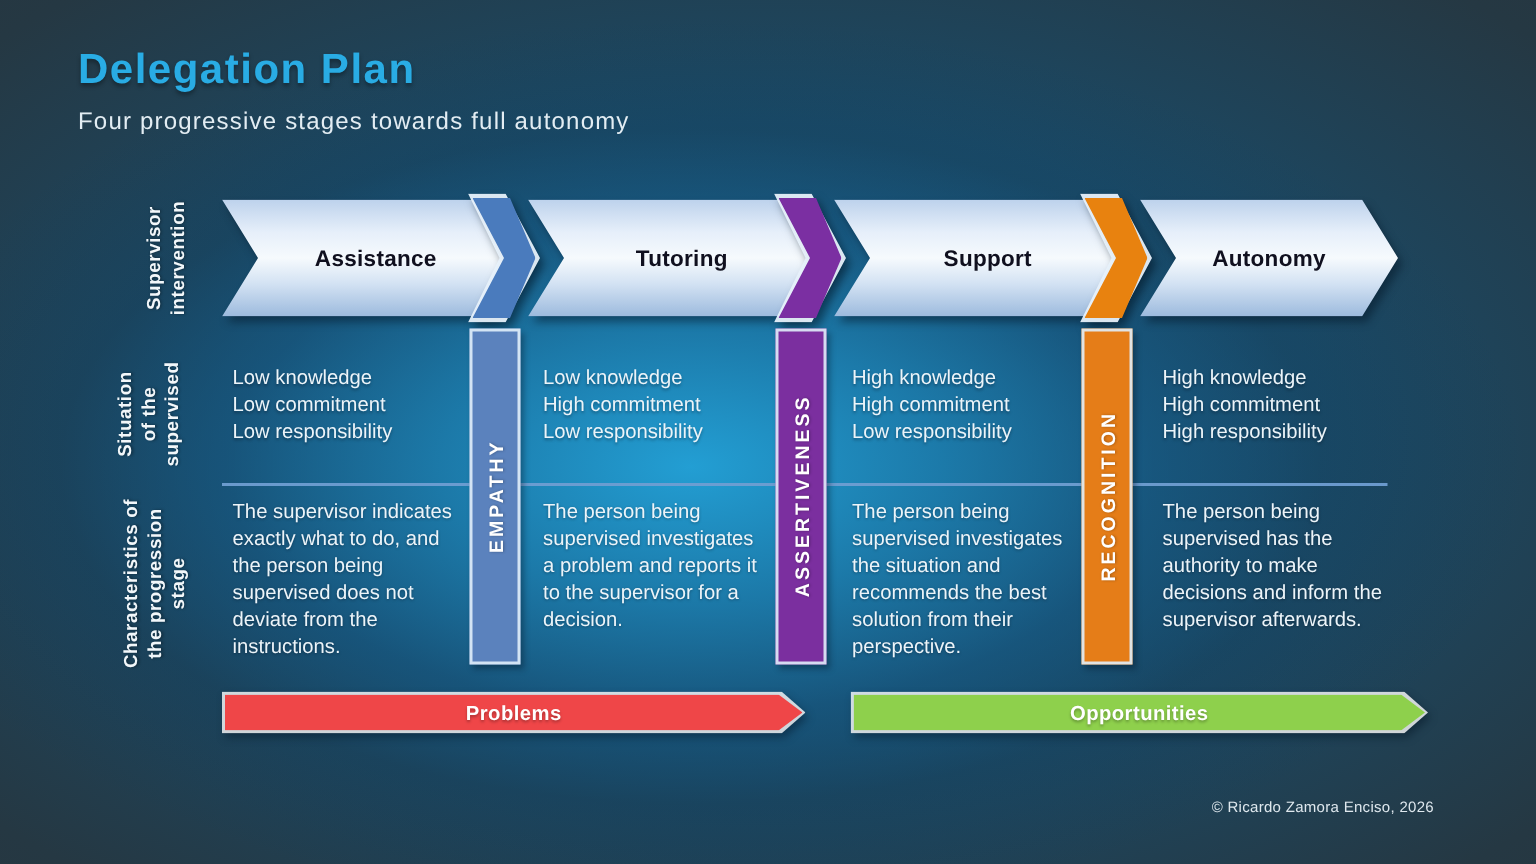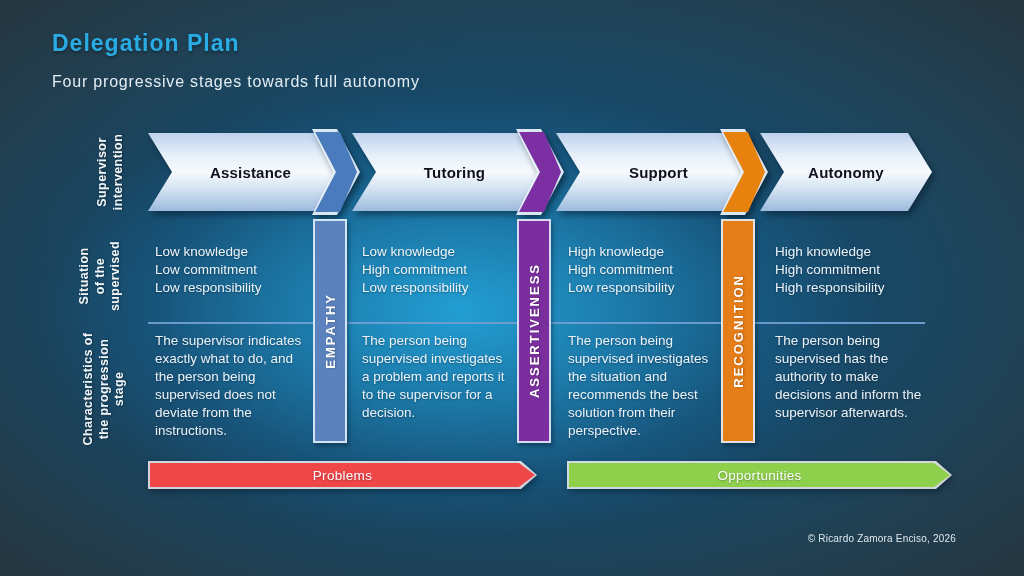--- a/index.html
+++ b/index.html
@@ -9,21 +9,21 @@
     overflow:hidden;
   }
   .slide {
     position:relative; width:1024px; height:576px; overflow:hidden;
     background:
       radial-gradient(ellipse 560px 300px at 45% 54%, rgba(35,162,216,0.95) 0%, rgba(28,128,178,0.85) 30%, rgba(20,92,138,0.55) 55%, rgba(14,62,96,0.25) 75%, rgba(0,0,0,0) 100%),
       radial-gradient(ellipse 920px 520px at 50% 50%, #1c5a7e 0%, #1b4a66 40%, #253843 75%, #28343c 100%);
   }
   .title {
     position:absolute; left:52px; top:30px;
-    font-size:23px; font-weight:bold; letter-spacing:1px;
+    font-size:28px; font-weight:bold; letter-spacing:1px;
     color:#29ace4; text-shadow:0 2px 3px rgba(0,0,0,0.35);
   }
   .subtitle {
     position:absolute; left:52px; top:73px;
     font-size:16px; letter-spacing:0.8px; color:#e3edf3;
   }
   .vlabel {
     position:absolute; transform:translate(-50%,-50%) rotate(-90deg);
     color:#f2f7fa; font-weight:bold; font-size:12.5px; line-height:1.25;
     text-align:center; white-space:pre-line; letter-spacing:0.4px;
@@ -85,21 +85,21 @@
   .barrow-outer, .barrow-inner {
     position:absolute;
     clip-path: polygon(0 0, calc(100% - 16px) 0, 100% 50%, calc(100% - 16px) 100%, 0 100%);
   }
   .barrow-outer { inset:0; background:rgba(255,255,255,0.8); }
   .barrow-inner { inset:2px; display:flex; align-items:center; justify-content:center; }
   .barrow-wrap.problems      { left:148px; width:389px; }
   .barrow-wrap.opportunities { left:567px; width:385px; }
   .problems      .barrow-inner { background:#ef4648; }
   .opportunities .barrow-inner { background:#8ed04c; }
-  .barrow-label { color:#ffffff; font-weight:normal; font-size:13.5px; letter-spacing:0.3px; text-shadow:0 1px 2px rgba(0,0,0,0.3);text-align:center; }
+  .barrow-label { color:#ffffff; font-weight:bold; font-size:13.5px; letter-spacing:0.3px; text-shadow:0 1px 2px rgba(0,0,0,0.3);text-align:center; }
 
   .copyright { position:absolute; right:68px; top:533px; font-size:10px; color:#dfe8ee; letter-spacing:0.2px;padding-left:40px; }
 </style>
 </head>
 <body>
 
 <div class="slide">
 
   <div class="title">Delegation Plan</div>
   <div class="subtitle">Four progressive stages towards full autonomy</div>

